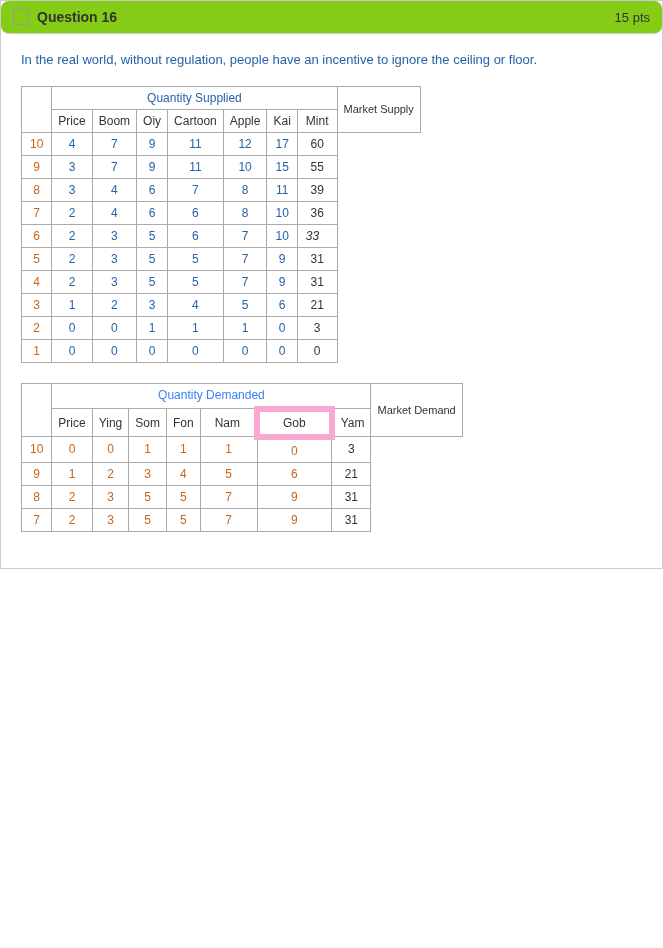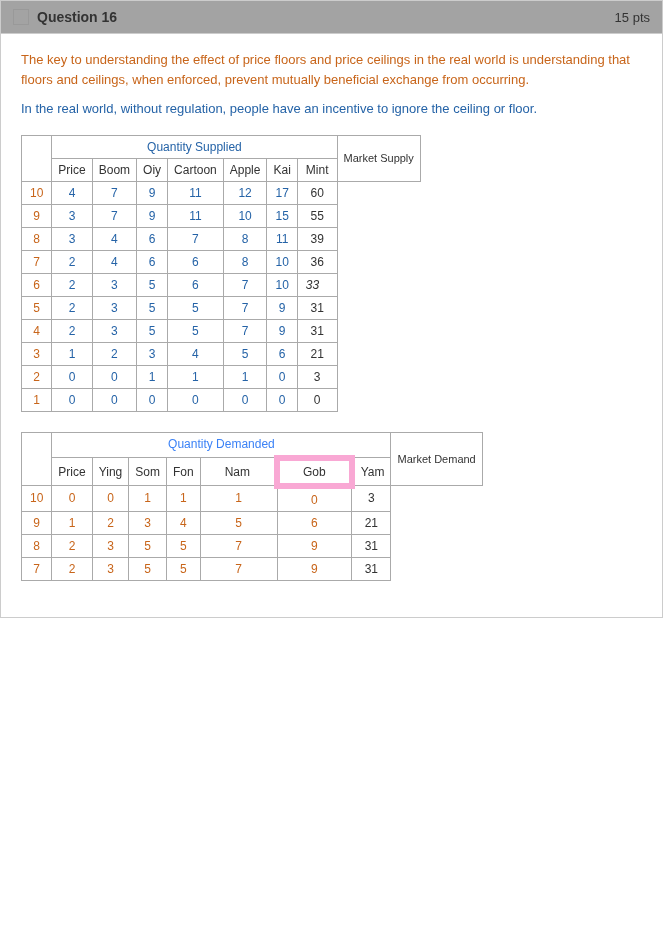--- a/index.html
+++ b/index.html
@@ -13,21 +13,22 @@
     .question-container {
       border: 1px solid #ccc;
       padding: 0;
     }
     .question-header {
       display: flex;
       justify-content: space-between;
       align-items: center;
       border-bottom: 1px solid #ccc;
       padding: 8px 12px;
-      background: #a3a3a3;
+      background: #84cc16;
+      border-radius: 8px;
     }
     .question-title {
       font-size: 14px;
       font-weight: bold;
       color: #333;
     }
     .question-checkbox {
       width: 16px;
       height: 16px;
       border: 1px solid #999;
@@ -74,21 +75,20 @@
 <div class="question-container">
   <div class="question-header">
     <div style="display:flex;align-items:center;">
       <span class="question-checkbox"></span>
       <span class="question-title">Question 16</span>
     </div>
     <span class="question-pts">15 pts</span>
   </div>
 
   <div class="question-body">
-    <p class="text-orange">The key to understanding the effect of price floors and price ceilings in the real world is understanding that floors and ceilings, when enforced, prevent mutually beneficial exchange from occurring.</p>
     <p class="text-blue">In the real world, without regulation, people have an incentive to ignore the ceiling or floor.</p>
 
     <table style="margin-bottom:20px;">
       <thead>
         <tr>
           <td rowspan="2" style="border:1px solid #aaa; padding:4px 6px;"></td>
           <td colspan="7" style="border:1px solid #aaa; padding:4px 6px; text-align:center; color:#2563a7;">Quantity Supplied</td>
           <td rowspan="2" style="border:1px solid #aaa; padding:4px 6px; text-align:center; font-size:11px; min-width:45px;">Market Supply</td>
         </tr>
         <tr>
@@ -210,21 +210,21 @@
         <tr>
           <td rowspan="2" style="border:1px solid #aaa; padding:4px 6px;"></td>
           <td colspan="7" style="border:1px solid #aaa; padding:4px 6px; text-align:center; color:#3b82f6;">Quantity Demanded</td>
           <td rowspan="2" style="border:1px solid #aaa; padding:4px 6px; text-align:center; font-size:11px; min-width:45px;">Market Demand</td>
         </tr>
         <tr>
           <td style="border:1px solid #aaa; padding:4px 6px;">Price</td>
           <td style="border:1px solid #aaa; padding:4px 6px;">Ying</td>
           <td style="border:1px solid #aaa; padding:4px 6px;">Som</td>
           <td style="border:1px solid #aaa; padding:4px 6px;">Fon</td>
-          <td style="border:1px solid #aaa; padding:4px 24px;">Nam</td>
+          <td style="border:1px solid #aaa; padding:4px 14px;">Nam</td>
           <td style="border:6px solid #f9a8d4; padding:4px 23px;">Gob</td>
         <td style="border: 1px solid rgb(170, 170, 170); padding: 4px 6px;">Yam</td>
           </tr>
       </thead>
       <tbody id="demand-tbody">
       <tr>
             <td style="border: 1px solid rgb(170, 170, 170); padding: 4px 8px; text-align: center; color: rgb(200, 101, 26);">10</td>
             <td style="border: 1px solid rgb(170, 170, 170); padding: 4px 8px; text-align: center; color: rgb(200, 101, 26);">0</td>
             <td style="border: 1px solid rgb(170, 170, 170); padding: 4px 8px; text-align: center; color: rgb(200, 101, 26);">0</td>
             <td style="border: 1px solid rgb(170, 170, 170); padding: 4px 8px; text-align: center; color: rgb(200, 101, 26);">1</td>

